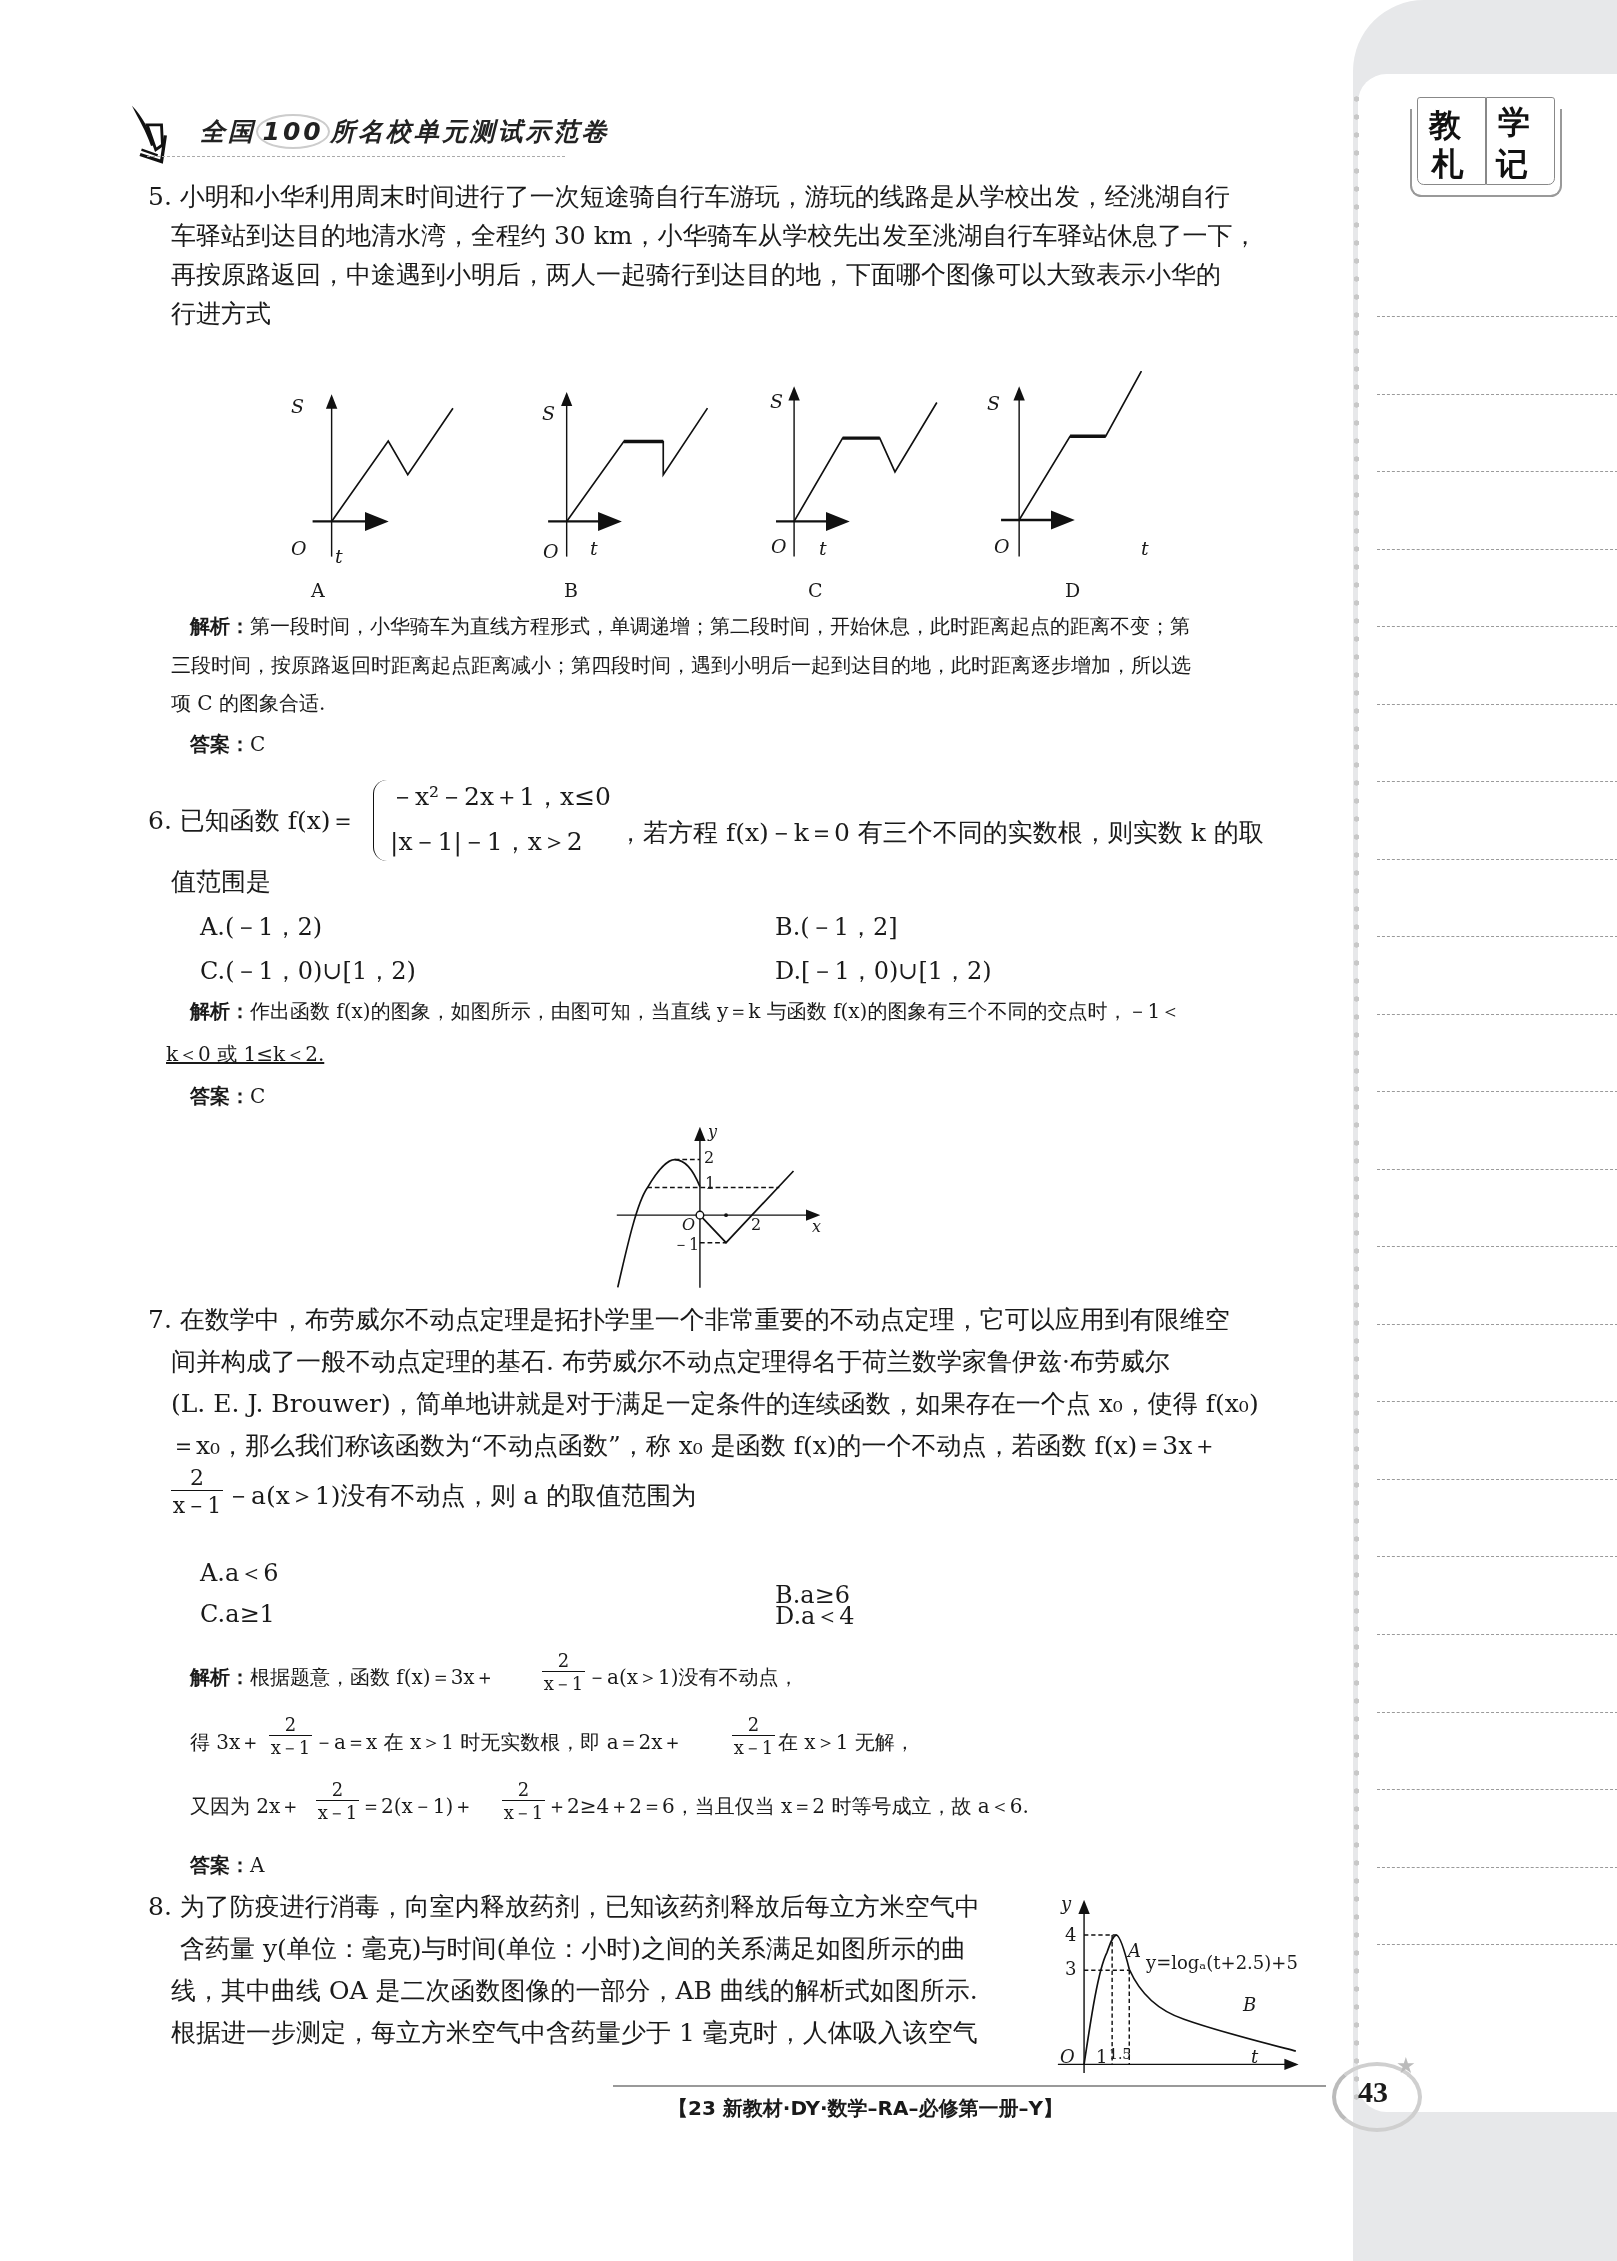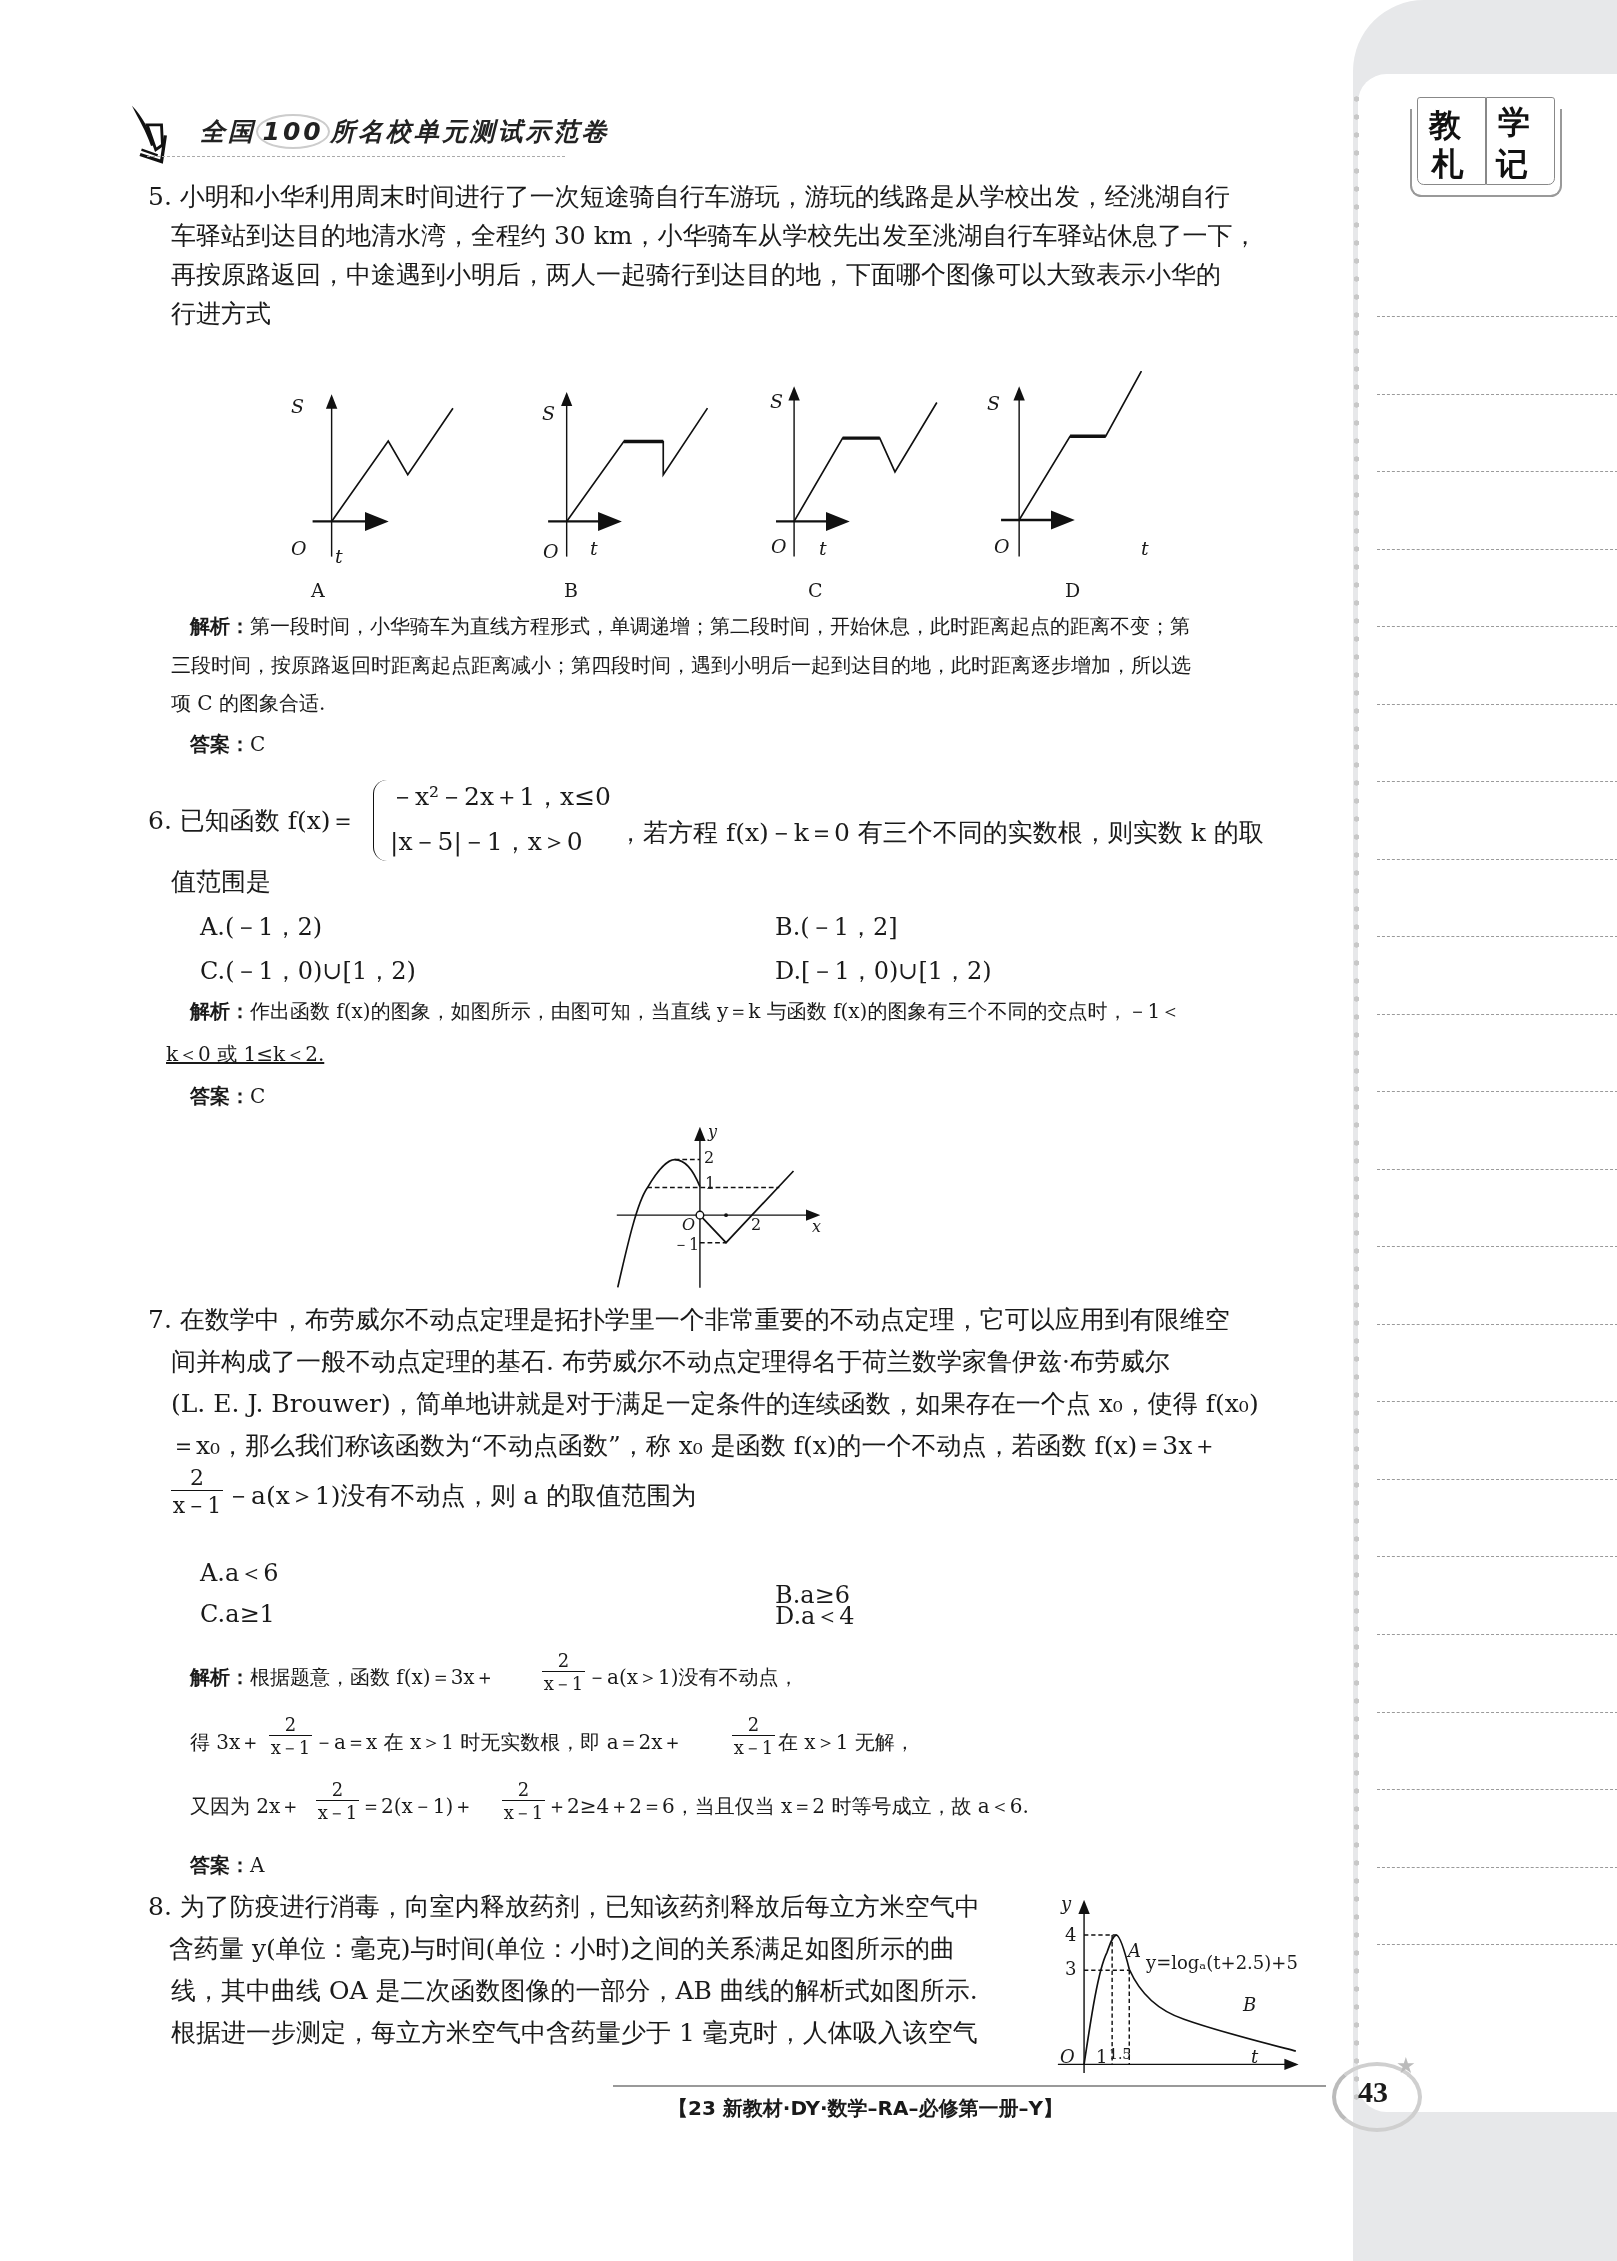--- a/index.html
+++ b/index.html
@@ -161,21 +161,21 @@
   <div class="aline" style="left:171px;top:690px;">项 C 的图象合适.</div>
   <div class="aline" style="left:190px;top:731px;">
     <b>答案：</b><span>C</span>
   </div>
 </div>
 
 <div>
   <div class="qline" style="left:148px;top:804px;">6. 已知函数 f(x)＝</div>
   <div style="position:absolute;left:373px;top:780px;width:14.3px;height:81px;border-left:1.9px solid #111;border-radius:19px 0 0 19px;"></div>
   <div class="qline" style="left:390px;top:780px;">－x²－2x＋1，x≤0</div>
-  <div class="qline" style="left:390px;top:825px;">|x－5|－1，x＞0</div>
+  <div class="qline" style="left:390px;top:825px;">|x－1|－1，x＞2</div>
   <div class="qline" style="left:618px;top:804px;margin-top:12px;">，若方程 f(x)－k＝0 有三个不同的实数根，则实数 k 的取</div>
   <div class="qline" style="left:171px;top:865px;">值范围是</div>
 
   <div class="opt" style="left:200px;top:911px;"><span>A.</span><span>(－1，2)</span></div>
   <div class="opt" style="left:775px;top:911px;"><span>B.</span><span>(－1，2]</span></div>
   <div class="opt" style="left:200px;top:955px;"><span>C.</span><span>(－1，0)∪[1，2)</span></div>
   <div class="opt" style="left:775px;top:955px;"><span>D.</span><span>[－1，0)∪[1，2)</span></div>
 
   <div class="aline" style="left:190px;top:998px;">
     <b>解析：</b><span>作出函数 f(x)的图象，如图所示，由图可知，当直线 y＝k 与函数 f(x)的图象有三个不同的交点时，－1＜</span>
@@ -259,21 +259,21 @@
   </div>
   <div class="aline" style="left:547px;top:1793px;">＋2≥4＋2＝6，当且仅当 x＝2 时等号成立，故 a＜6.</div>
 
   <div class="aline" style="left:190px;top:1852px;">
     <b>答案：</b><span>A</span>
   </div>
 </div>
 
 <div>
   <div class="qline" style="left:148px;top:1890px;">8. 为了防疫进行消毒，向室内释放药剂，已知该药剂释放后每立方米空气中</div>
-  <div class="qline" style="left:169px;top:1932px;">含药量 y(单位：毫克)与时间(单位：小时)之间的关系满足如图所示的曲</div>
+  <div class="qline" style="left:180px;top:1932px;">含药量 y(单位：毫克)与时间(单位：小时)之间的关系满足如图所示的曲</div>
   <div class="qline" style="left:171px;top:1974px;">线，其中曲线 OA 是二次函数图像的一部分，AB 曲线的解析式如图所示.</div>
   <div class="qline" style="left:171px;top:2016px;">根据进一步测定，每立方米空气中含药量少于 1 毫克时，人体吸入该空气</div>
 
   <svg style="position:absolute;left:1046px;top:1874px;" width="295" height="200" viewBox="0 0 620 420">
     <defs>
         <marker id="arr3" markerWidth="10" markerHeight="10" refX="8" refY="5" orient="auto">
           <path d="M0 1 L10 5 L0 9 Z" fill="#111"></path>
         </marker>
       </defs>
     <line x1="80" y1="418" x2="80" y2="60" stroke="#111" stroke-width="3" marker-end="url(#arr3)"></line>

